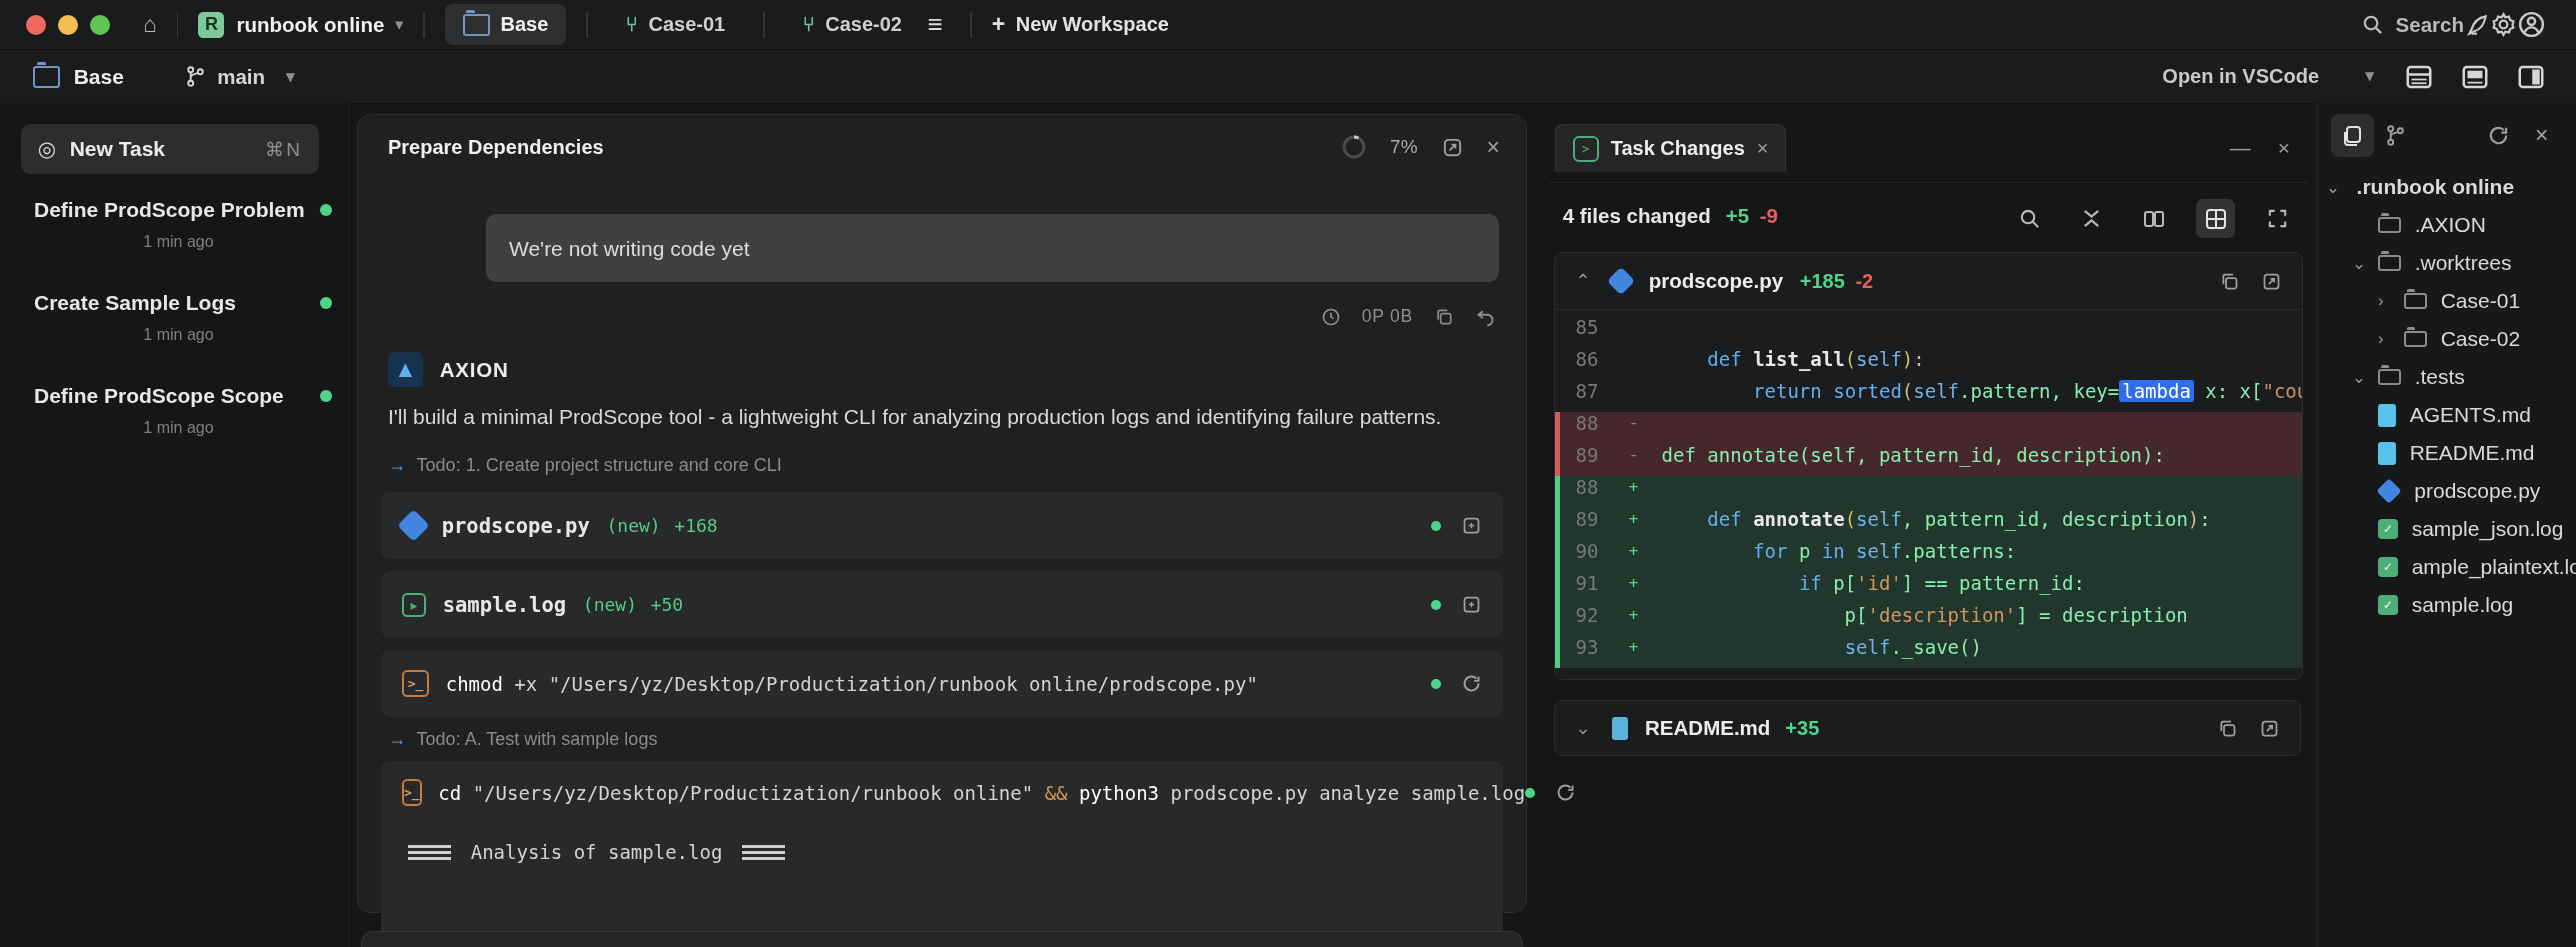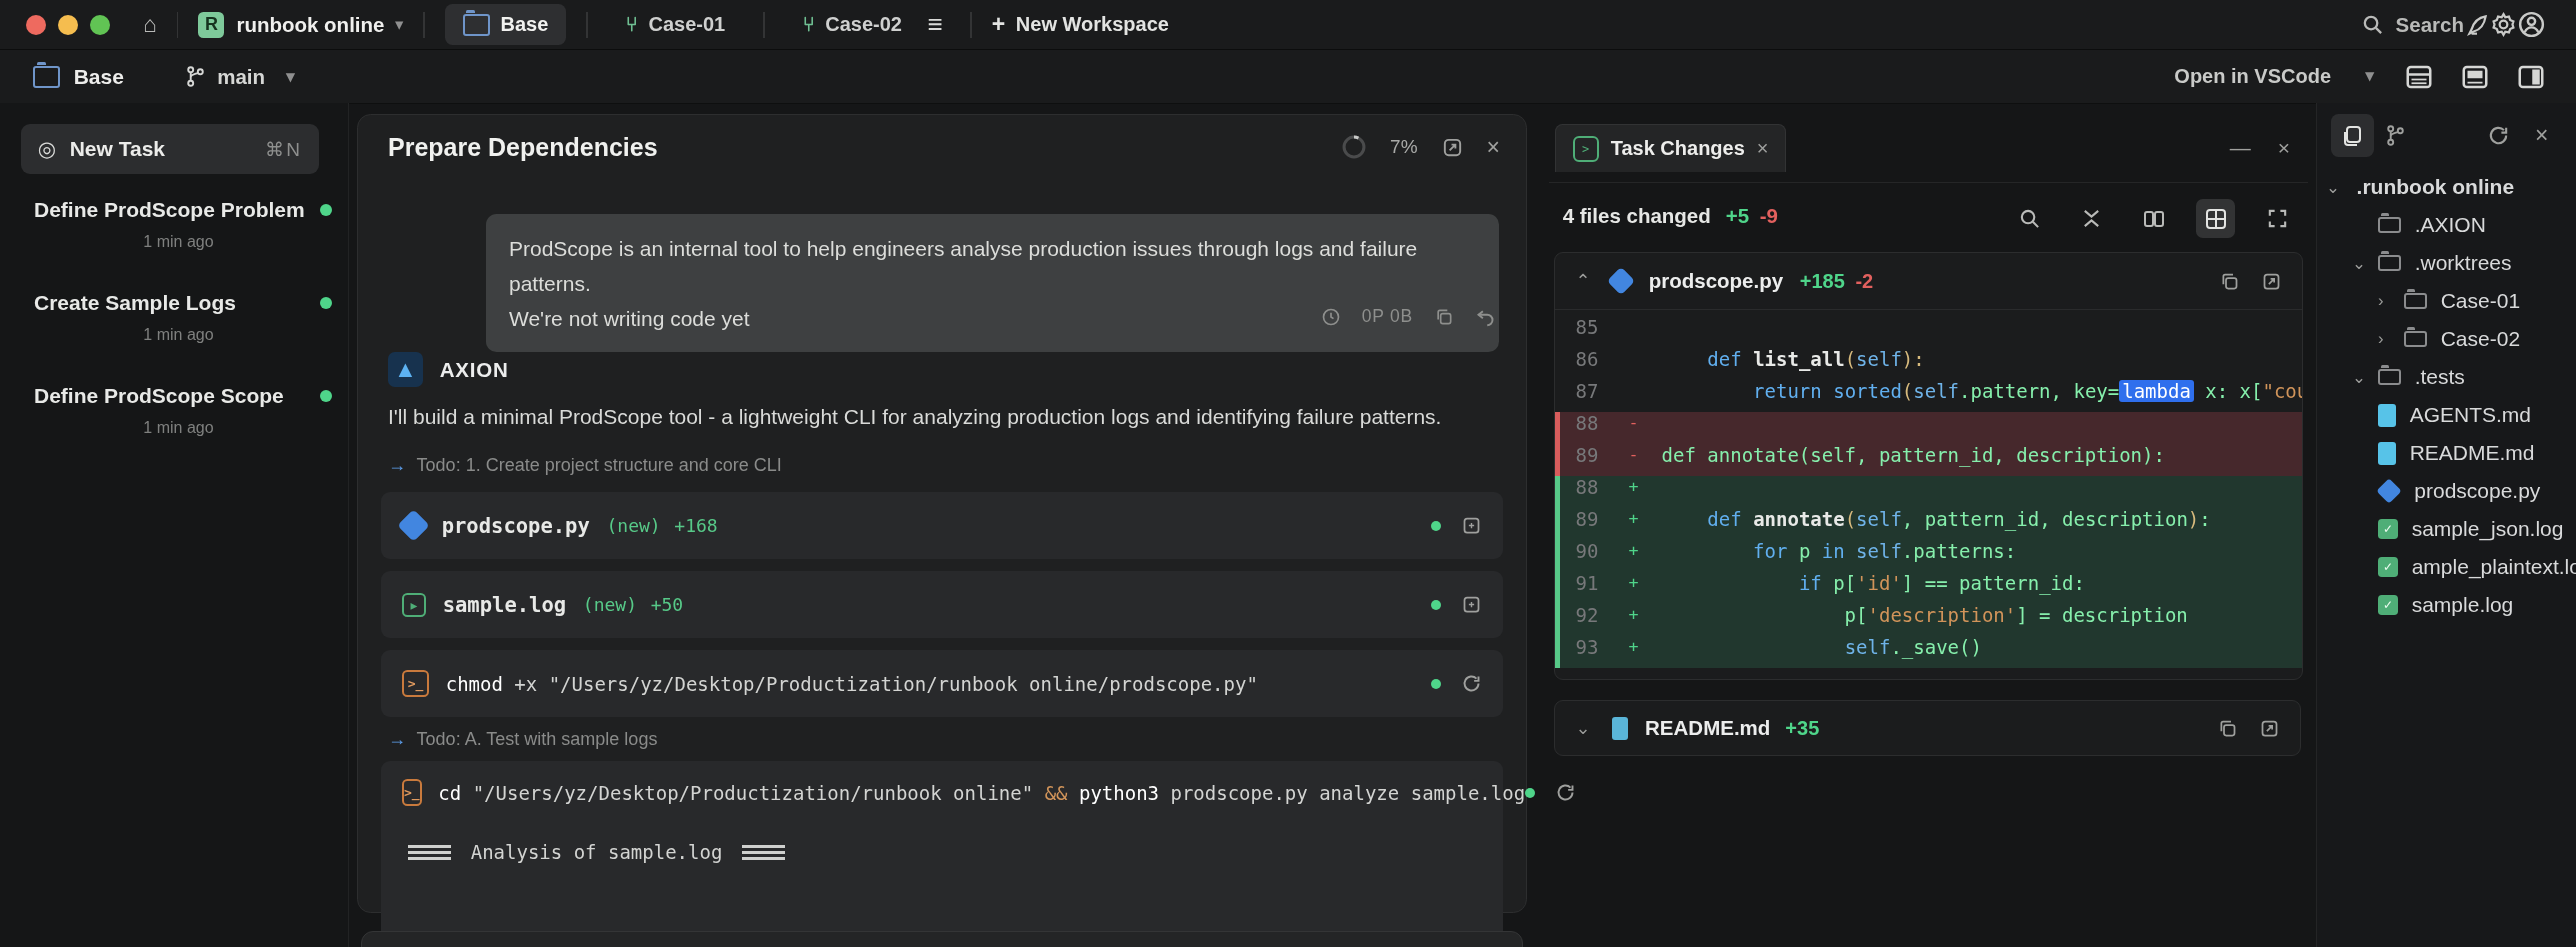--- a/index.html
+++ b/index.html
@@ -33,41 +33,41 @@
   .search-box{display:flex;align-items:center;gap:12px;color:#b9bab8;font-size:20.5px;font-weight:bold;}
   svg.ic{display:block;}
 
   
   .toolbar{position:absolute;left:0;top:50px;width:100%;height:53px;background:#1a1b1c;
            display:flex;align-items:center;border-bottom:1.5px solid #0e0f0f;}
   .tb2-left{display:flex;align-items:center;margin-left:33px;gap:13.7px;}
   .tb2-name{font-size:21px;font-weight:bold;color:#ededeb;}
   .branch-wrap{display:flex;align-items:center;gap:10.6px;margin-left:46px;color:#d6d7d5;font-size:20.5px;font-weight:bold;}
   .tb2-right{margin-left:auto;display:flex;align-items:center;gap:30px;margin-right:30px;}
-  .openin{font-size:20px;color:#c9cac8;font-weight:bold;display:flex;align-items:flex-start;gap:24px;}
+  .openin{font-size:20px;color:#c9cac8;font-weight:bold;display:flex;align-items:flex-start;gap:36px;}
   .layout-btns{display:flex;gap:26px;}
 
   
   .sidebar{position:absolute;left:0;top:103px;width:348px;height:844px;background:#151617;
            border-right:1.5px solid #222324;}
   .newtask{position:absolute;left:21px;top:21px;width:298px;height:50px;background:#2c2d2f;
            border-radius:9px;display:flex;align-items:center;padding:0 16.7px;box-sizing:border-box;}
   .newtask .nt-label{font-size:21px;font-weight:bold;color:#ececea;margin-left:13.7px;}
   .newtask .nt-short{margin-left:auto;font-size:19px;color:#8e8f8e;letter-spacing:2.3px;}
   .target{color:#dadbd9;font-size:21px;}
   .task{position:absolute;left:34px;width:289px;}
   .task .t-title{font-size:21px;font-weight:bold;color:#e8e9e7;white-space:nowrap;}
   .task .t-time{font-size:16px;color:#7f807f;margin-top:10.6px;text-align:center;}
   .tdot{position:absolute;right:-9px;top:6px;width:12px;height:12px;border-radius:50%;background:#4fd58a;}
 
   
   .main{position:absolute;left:357px;top:114px;width:1170px;height:799px;background:#1f2021;
         border:1.5px solid #2d2e2f;border-radius:13.7px;box-sizing:border-box;}
   .main-h{position:absolute;left:0;top:0;width:100%;height:64px;display:flex;align-items:center;}
-  .main-title{font-size:25px;font-weight:bold;color:#f0f1ef;margin-left:30px;}
+  .main-title{font-size:20px;font-weight:bold;color:#f0f1ef;margin-left:30px;}
   .main-h-right{margin-left:auto;display:flex;align-items:center;gap:23px;margin-right:26px;}
   .pct{font-size:19px;color:#a9aaa8;}
   .xbtn{color:#9fa09e;font-size:23px;}
   .bubble{position:absolute;left:128px;right:27px;top:99px;background:#3e4041;border-radius:10.6px;
           padding:16.7px 23px;box-sizing:border-box;}
   .bubble p{margin:0;font-size:21px;line-height:35px;color:#dcddda;}
   .meta-row{position:absolute;right:30px;top:191px;display:flex;align-items:center;gap:21px;color:#8e8f8d;}
   .meta-txt{font-size:17.5px;color:#8e8f8d;letter-spacing:0.8px;}
   .agent-row{position:absolute;left:30px;top:237px;display:flex;align-items:center;gap:16.7px;}
   .agent-logo{width:35px;height:35px;border-radius:6.8px;background:#17324e;display:flex;align-items:center;justify-content:center;}
@@ -296,21 +296,20 @@
         <span class="pct">7%</span>
         <svg class="ic" width="23" height="23" viewBox="0 0 24 24" fill="none" stroke="#9fa09e" stroke-width="2">
             <rect x="4" y="4" width="16" height="16" rx="4"></rect>
             <path d="M9 15 15 9M11 9h4v4"></path>
           </svg>
         <span class="xbtn">×</span>
       </div>
     </div>
 
     <div class="bubble">
-      <p>ProdScope is an internal tool to help engineers analyse production issues through logs and failure patterns.</p>
       <p>We're not writing code yet</p>
     </div>
 
     <div class="meta-row">
       <svg class="ic" width="20" height="20" viewBox="0 0 24 24" fill="none" stroke="#8e8f8d" stroke-width="2">
           <circle cx="12" cy="12" r="9"></circle>
           <path d="M12 7v5l3 2"></path>
         </svg>
       <span class="meta-txt">0P 0B</span>
       <svg class="ic" width="20" height="20" viewBox="0 0 24 24" fill="none" stroke="#8e8f8d" stroke-width="2">

